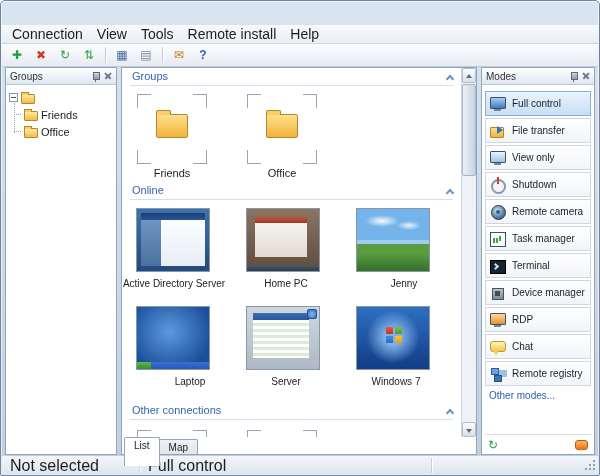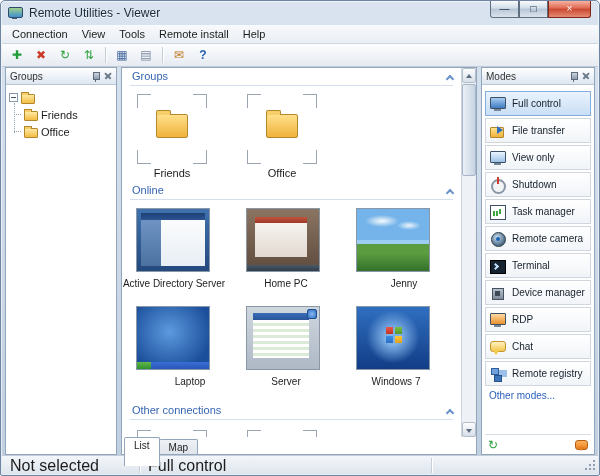--- a/index.html
+++ b/index.html
@@ -20,21 +20,21 @@
   .wbtn { width:29px; height:17px; border:1px solid #5f6f80; border-top:none; text-align:center;
     font-size:10px; line-height:15px; color:#233242;
     background:linear-gradient(#f8fbfe,#d2dde8 45%,#b6c5d5 50%,#dbe4ee); }
   .wbtn:first-child { border-radius:0 0 0 3px; }
   .wbtn.close { width:43px; color:#fff; border-color:#7c271a; border-radius:0 0 3px 0;
     background:linear-gradient(#f6b2a4,#e06a51 45%,#c94730 50%,#e58a72); }
 
   
   .menubar { position:absolute; left:1px; right:1px; top:24px; height:19px; display:flex; align-items:center;
     padding:0 3px; background:linear-gradient(#f8fafc,#e9eef4); border-bottom:1px solid #cfd8e2; }
-  .menu-item { font-size:11px; color:#1c1c1c; padding:16px 7px; }
+  .menu-item { font-size:14px; color:#1c1c1c; padding:16px 7px; }
   .toolbar { position:absolute; left:1px; right:1px; top:43px; height:23px; display:flex; align-items:center;
     padding:0 4px; gap:2px; background:linear-gradient(#fcfdfe,#e6ebf2); border-bottom:1px solid #c2ccd8; }
   .tbtn { width:22px; height:19px; text-align:center; font-size:12px; line-height:19px; border-radius:2px; }
   .tb-add{color:#1f9e3a} .tb-del{color:#cc3a2a} .tb-ref{color:#2aa03a} .tb-con{color:#2aa03a}
   .tb-book{color:#44699e} .tb-log{color:#7a8aa0} .tb-chat{color:#c07820} .tb-help{color:#2a5fb0;font-weight:bold}
   .tsep { width:1px; height:16px; background:#c3ccd7; margin:0 3px; box-shadow:1px 0 0 #fff; }
 
   
   .panel { position:absolute; background:#fff; border:1px solid #93a5ba; }
   .panel-header { height:17px; background:linear-gradient(#ffffff,#dde6f0); border-bottom:1px solid #b9c6d6;
@@ -191,29 +191,20 @@
   .sb-c1 { width:138px; } .sb-c2 { width:292px; } .sb-c3 { flex:1; border-right:none; box-shadow:none; position:relative; }
   .grip { position:absolute; right:2px; bottom:2px; width:14px; height:14px; }
   .grip::before { content:""; position:absolute; right:1px; bottom:1px; width:2px; height:2px; background:#90a0b2;
     box-shadow:-4px 0 #90a0b2,-8px 0 #90a0b2,0 -4px #90a0b2,-4px -4px #90a0b2,0 -8px #90a0b2; }
 </style>
 </head>
 <body>
 
 <div class="window">
 
-  <div class="titlebar">
-    <span class="app-icon"></span>
-    <span class="title-text">Remote Utilities - Viewer</span>
-    <div class="wincontrols">
-      <div class="wbtn">—</div>
-      <div class="wbtn">□</div>
-      <div class="wbtn close">×</div>
-    </div>
-  </div>
 
   <div class="menubar">
     <span class="menu-item">Connection</span>
     <span class="menu-item">View</span>
     <span class="menu-item">Tools</span>
     <span class="menu-item">Remote install</span>
     <span class="menu-item">Help</span>
   </div>
 
   <div class="toolbar">
@@ -329,26 +320,26 @@
       </div>
       <div class="mode">
         <span class="mic mon m-view"></span>
         <span class="mlabel">View only</span>
       </div>
       <div class="mode">
         <span class="mic m-off"></span>
         <span class="mlabel">Shutdown</span>
       </div>
       <div class="mode">
+        <span class="mic m-cam"></span>
+        <span class="mlabel">Remote camera</span>
+      </div>
+      <div class="mode">
         <span class="mic m-task"></span>
         <span class="mlabel">Task manager</span>
-      </div>
-      <div class="mode">
-        <span class="mic m-cam"></span>
-        <span class="mlabel">Remote camera</span>
       </div>
       <div class="mode">
         <span class="mic m-term"></span>
         <span class="mlabel">Terminal</span>
       </div>
       <div class="mode">
         <span class="mic m-dev"></span>
         <span class="mlabel">Device manager</span>
       </div>
       <div class="mode">

